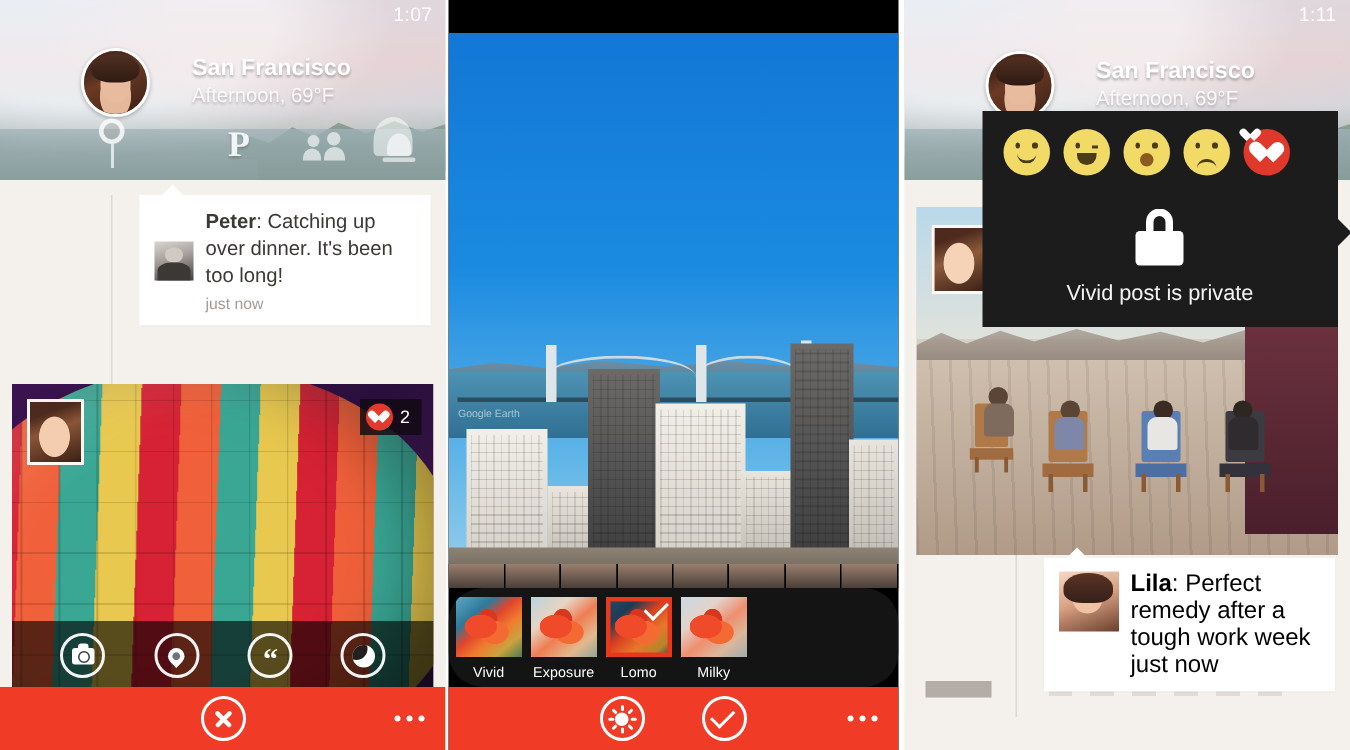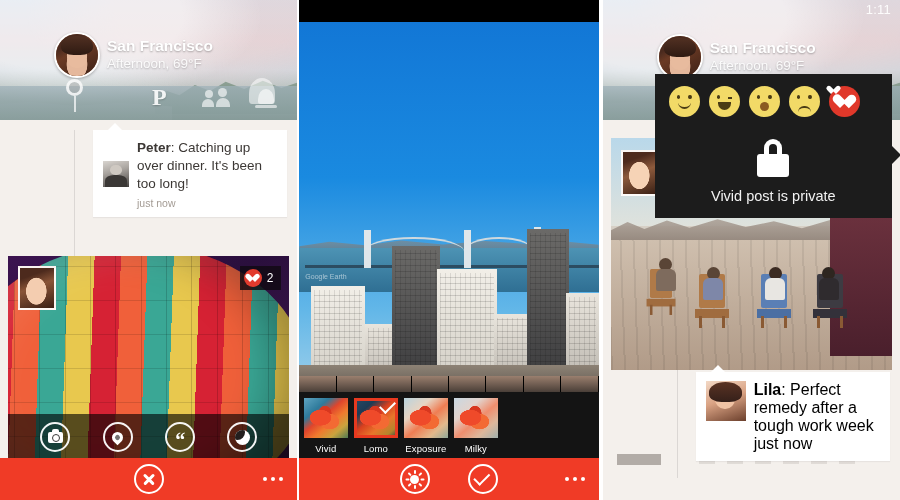--- a/index.html
+++ b/index.html
@@ -53,21 +53,21 @@
     position: absolute; left: -2%; width: 60%; bottom: 0; height: 26px;
     background: linear-gradient(180deg,#a9b5b4,#8e9e98); opacity:.6;
     clip-path: polygon(0 40%, 20% 30%, 45% 46%, 70% 34%, 100% 48%, 100% 100%, 0 100%);
   }
   .hero .monument {
     position: absolute; right: 22px; bottom: 16px; width: 26px; height: 26px;
     background: rgba(255,255,255,.55); border-radius: 50% 50% 12% 12%/60% 60% 14% 14%;
     filter: blur(.3px);
   }
 
-  .hero-user { position: absolute; left: 54px; top: 32px; display: flex; align-items: center; gap: 7px; }
+  .hero-user { position: absolute; left: 54px; top: 32px; display: flex; align-items: center; gap: 28px; }
   .avatar-ring {
     width: 46px; height: 46px; border-radius: 50%; overflow: hidden;
     border: 2.5px solid #fff; box-shadow: 0 1px 3px rgba(0,0,0,.28); flex: 0 0 auto;
     background: #9a6b55;
   }
   .face {
     width: 100%; height: 100%; position: relative;
     background:
       radial-gradient(ellipse at 50% 72%, #e5b89c 0 34%, rgba(229,184,156,0) 36%),
       linear-gradient(150deg,#4a2a1e 0 26%, #6b3a24 42%, #3a2016 100%);
@@ -303,21 +303,21 @@
   .bld::after {
     content:''; position:absolute; inset:4px 3px 0 3px;
     background: repeating-linear-gradient(0deg, rgba(0,0,0,.14) 0 1px, rgba(0,0,0,0) 1px 6px),
                 repeating-linear-gradient(90deg, rgba(0,0,0,.10) 0 1px, rgba(0,0,0,0) 1px 5px);
   }
   .street { position:absolute; left:0; right:0; bottom:0; height:16%; background: linear-gradient(180deg,#8d8275,#5f574e); }
   .mid .watermark { position: absolute; left: 6px; bottom: 112px; color: rgba(255,255,255,.55); font-size: 7px; z-index: 5; }
 
   .filters {
     position: absolute; left: 0; right: 0; bottom: 42px; height: 66px; background: #141414;
-    display: flex; align-items: flex-start; padding: 6px 3px 0 3px; gap: 3px; overflow: hidden;
+    display: flex; align-items: flex-start; padding: 6px 3px 0 3px; gap: 3px; overflow: hidden; border-radius: 23px;
   }
   .filt { width: 47px; flex: 0 0 auto; text-align: center; }
   .filt .sw {
     width: 44px; height: 40px; margin: 0 auto; position: relative; overflow: hidden;
     background: linear-gradient(140deg,#5fa5c2 0%, #2e7a9b 28%, #e0452c 45%, #f07a2e 62%, #caa33e 80%, #4e7a52 100%);
   }
   .filt .sw .flower {
     position: absolute; left: 6px; top: 8px; width: 30px; height: 26px;
     background: radial-gradient(ellipse at 35% 45%, #ef4a2a 0 38%, rgba(239,74,42,0) 40%),
                 radial-gradient(ellipse at 65% 60%, #f36a33 0 34%, rgba(243,106,51,0) 36%),
@@ -469,20 +469,23 @@
 
   <div class="phone left">
 
     <div class="hero">
       <div class="sky"></div>
       <div class="hills"></div>
       <div class="bank"></div>
       <div class="water"></div>
       <div class="monument"></div>
 
+      <div class="statusbar">
+        <div class="clock">1:07</div>
+      </div>
 
       <div class="hero-user">
         <div class="avatar-ring">
             <div class="face"></div>
           </div>
         <div class="hero-text">
           <div class="title">San Francisco</div>
           <div class="sub">Afternoon, 69°F</div>
         </div>
       </div>
@@ -604,32 +607,32 @@
         <i></i>
     </div>
 
     <div class="filters">
       <div class="filt vivid">
         <div class="sw">
             <div class="flower"></div>
           </div>
         <div class="nm">Vivid</div>
       </div>
+      <div class="filt exposure">
+        <div class="sw">
+            <div class="flower"></div>
+          </div>
+        <div class="nm">Exposure</div>
+      </div>
       <div class="filt lomo selected">
         <div class="sw">
             <div class="flower"></div>
             <div class="chk"></div>
           </div>
         <div class="nm">Lomo</div>
-      </div>
-      <div class="filt exposure">
-        <div class="sw">
-            <div class="flower"></div>
-          </div>
-        <div class="nm">Exposure</div>
       </div>
       <div class="filt milky">
         <div class="sw">
             <div class="flower"></div>
           </div>
         <div class="nm">Milky</div>
       </div>
     </div>
 
     <div class="appbar">

